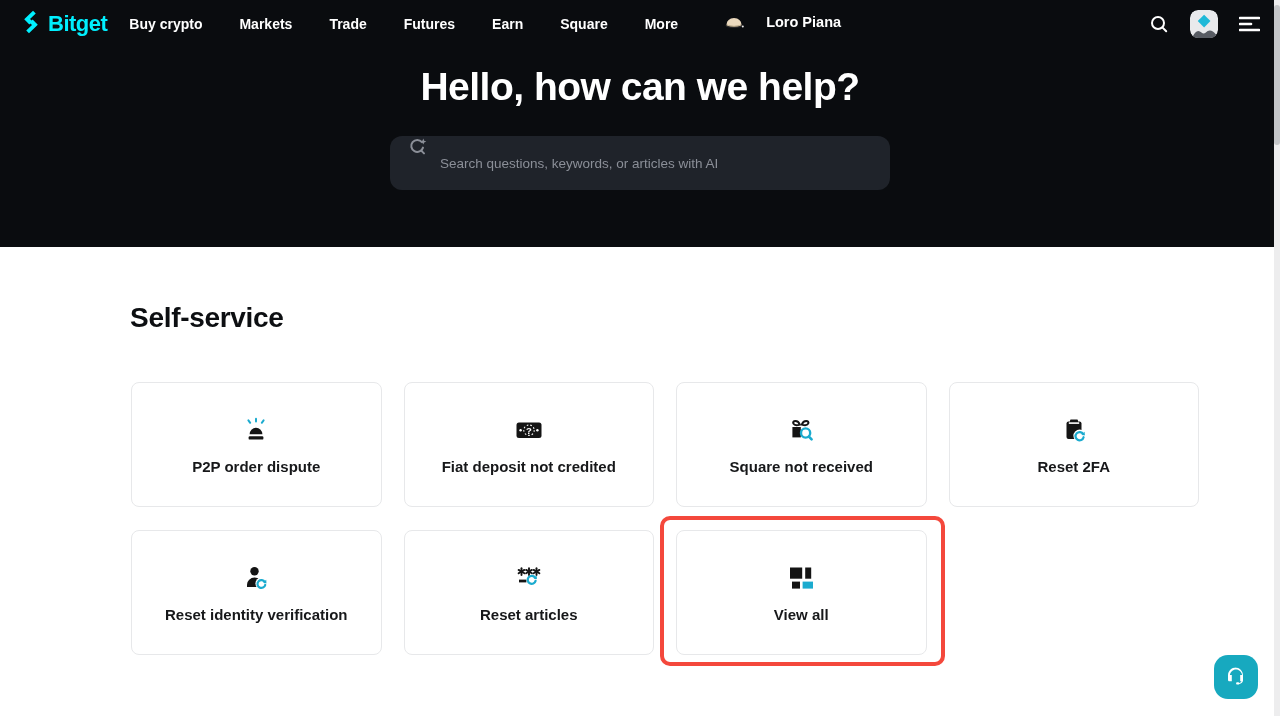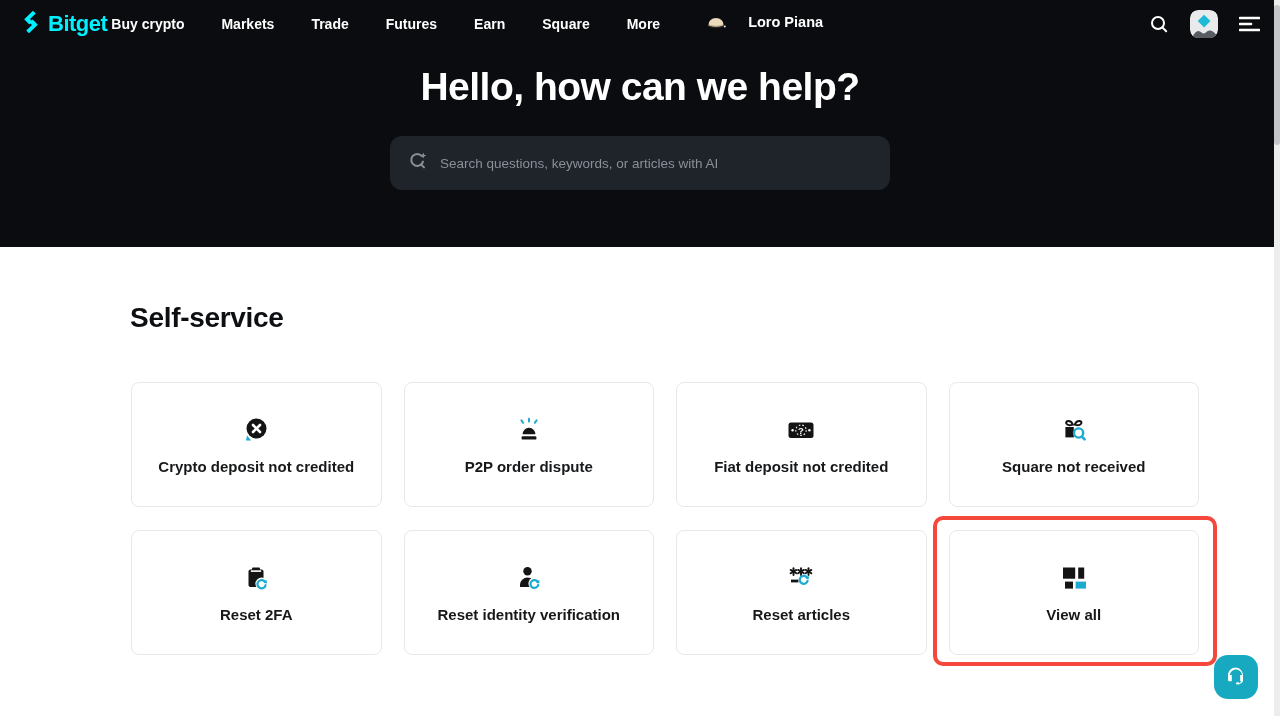--- a/index.html
+++ b/index.html
@@ -16,42 +16,42 @@
 
   .topbar {
     display: flex; align-items: center;
     height: 48px; padding: 16px 20px;
     color: #ffffff;
   }
   .logo { display: flex; align-items: center; gap: 6px; cursor: pointer; }
   .logo .brand-text {
     color: #00f0ff; font-size: 22px; font-weight: 800; letter-spacing: -0.5px;
   }
-  .nav-items { display: flex; align-items: center; gap: 37px; margin-left: 4px; list-style: none; }
+  .nav-items { display: flex; align-items: center; gap: 37px; margin-left: 22px; list-style: none; }
   .nav-items a {
     color: #ffffff; text-decoration: none; font-size: 14px; font-weight: 700;
     white-space: nowrap;
   }
   .promo { display: flex; align-items: flex-start; gap: 21px; margin-left: 46px; cursor: pointer; }
   .promo .promo-label { color: #ffffff; font-size: 14.5px; font-weight: 700; }
   .top-right { margin-left: auto; display: flex; align-items: center; gap: 21px; }
   .icon-btn { background: none; border: none; cursor: pointer; display: flex; align-items: center; }
   .avatar {
     width: 28px; height: 28px; border-radius: 8px; overflow: hidden; cursor: pointer;
   }
 
   .hero { text-align: center; }
   .hero h1 {
     color: #ffffff; font-size: 39px; font-weight: 700; letter-spacing: -0.5px;
     padding-top: 17px;
   }
   .searchbar {
     width: 500px; height: 54px; margin: 27px auto 0;
     background: #1f232a; border-radius: 12px;
-    display: flex; align-items: center; padding: 0 17px; gap: 11px;
+    display: flex; padding: 0 17px; gap: 11px;
     cursor: text;
   }
   .searchbar input {
     flex: 1; background: transparent; border: none; outline: none;
     color: #d7d9dd; font-size: 13.5px; font-family: "Liberation Sans", sans-serif;
   }
   .searchbar input::placeholder { color: #8b8f98; opacity: 1; }
 
   
   .content { background: #ffffff; padding-left: 28px; }
@@ -176,33 +176,20 @@
         <input type="text" value="" placeholder="Search questions, keywords, or articles with AI" style="">
       </div>
     </div>
   </div>
 
   <main class="content">
     <h2>Self-service</h2>
 
     <div class="cards-grid">
 
-      <div class="cell">
-        <div class="card">
-          <span class="icon-wrap">
-            <svg width="30" height="28" viewBox="0 0 30 28" fill="none">
-              <polygon points="5,24.5 10.2,24.5 6,19.5" fill="#1babcf"></polygon>
-              <circle cx="15.5" cy="12.5" r="10" fill="#141414"></circle>
-              <line x1="12" y1="9" x2="19" y2="16" stroke="#ffffff" stroke-width="2.6" stroke-linecap="round"></line>
-              <line x1="19" y1="9" x2="12" y2="16" stroke="#ffffff" stroke-width="2.6" stroke-linecap="round"></line>
-            </svg>
-          </span>
-          <span class="card-label">Crypto deposit not credited</span>
-        </div>
-      </div>
 
       <div class="cell">
         <div class="card">
           <span class="icon-wrap">
             <svg width="28" height="28" viewBox="0 0 28 28" fill="none">
               <line x1="8.2" y1="6.8" x2="6.4" y2="4.4" stroke="#1babcf" stroke-width="2" stroke-linecap="round"></line>
               <line x1="14" y1="5.6" x2="14" y2="2.8" stroke="#1babcf" stroke-width="2" stroke-linecap="round"></line>
               <line x1="19.8" y1="6.8" x2="21.6" y2="4.4" stroke="#1babcf" stroke-width="2" stroke-linecap="round"></line>
               <path d="M7.6 18.2 a6.4 6.4 0 0 1 12.8 0 Z" fill="#141414"></path>
               <rect x="6.6" y="20.2" width="14.8" height="3.4" rx="1.2" fill="#141414"></rect>

